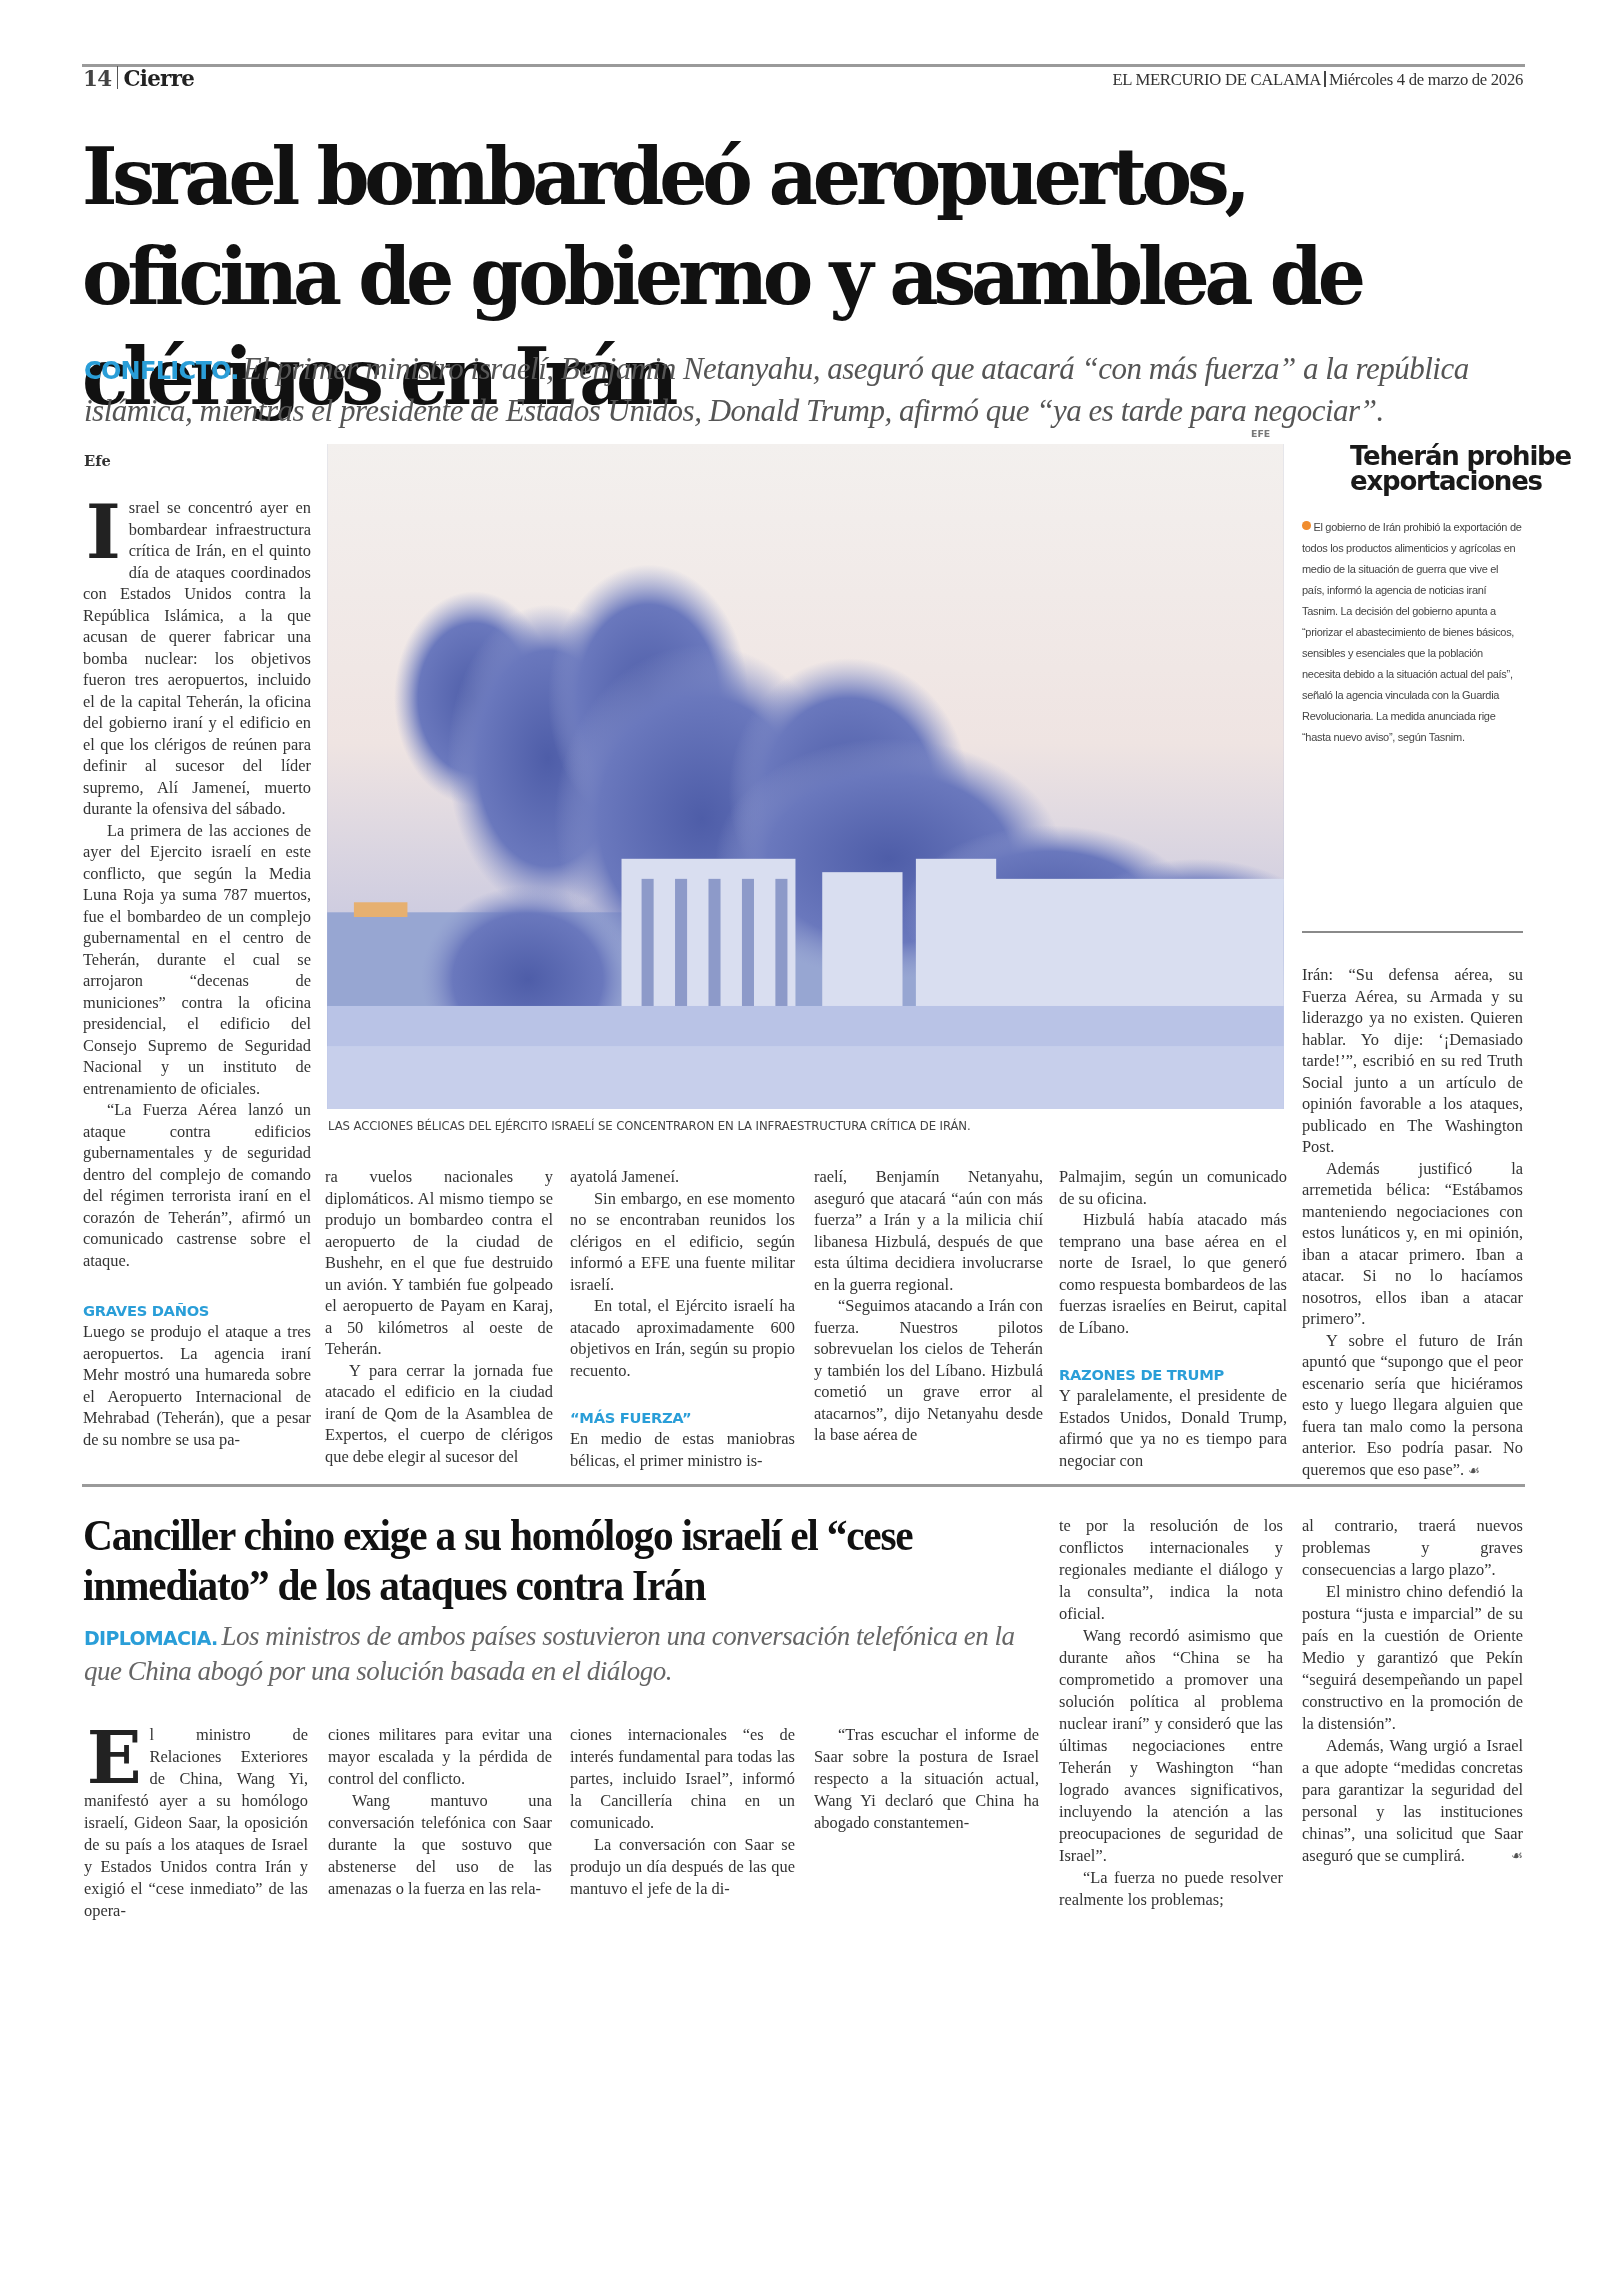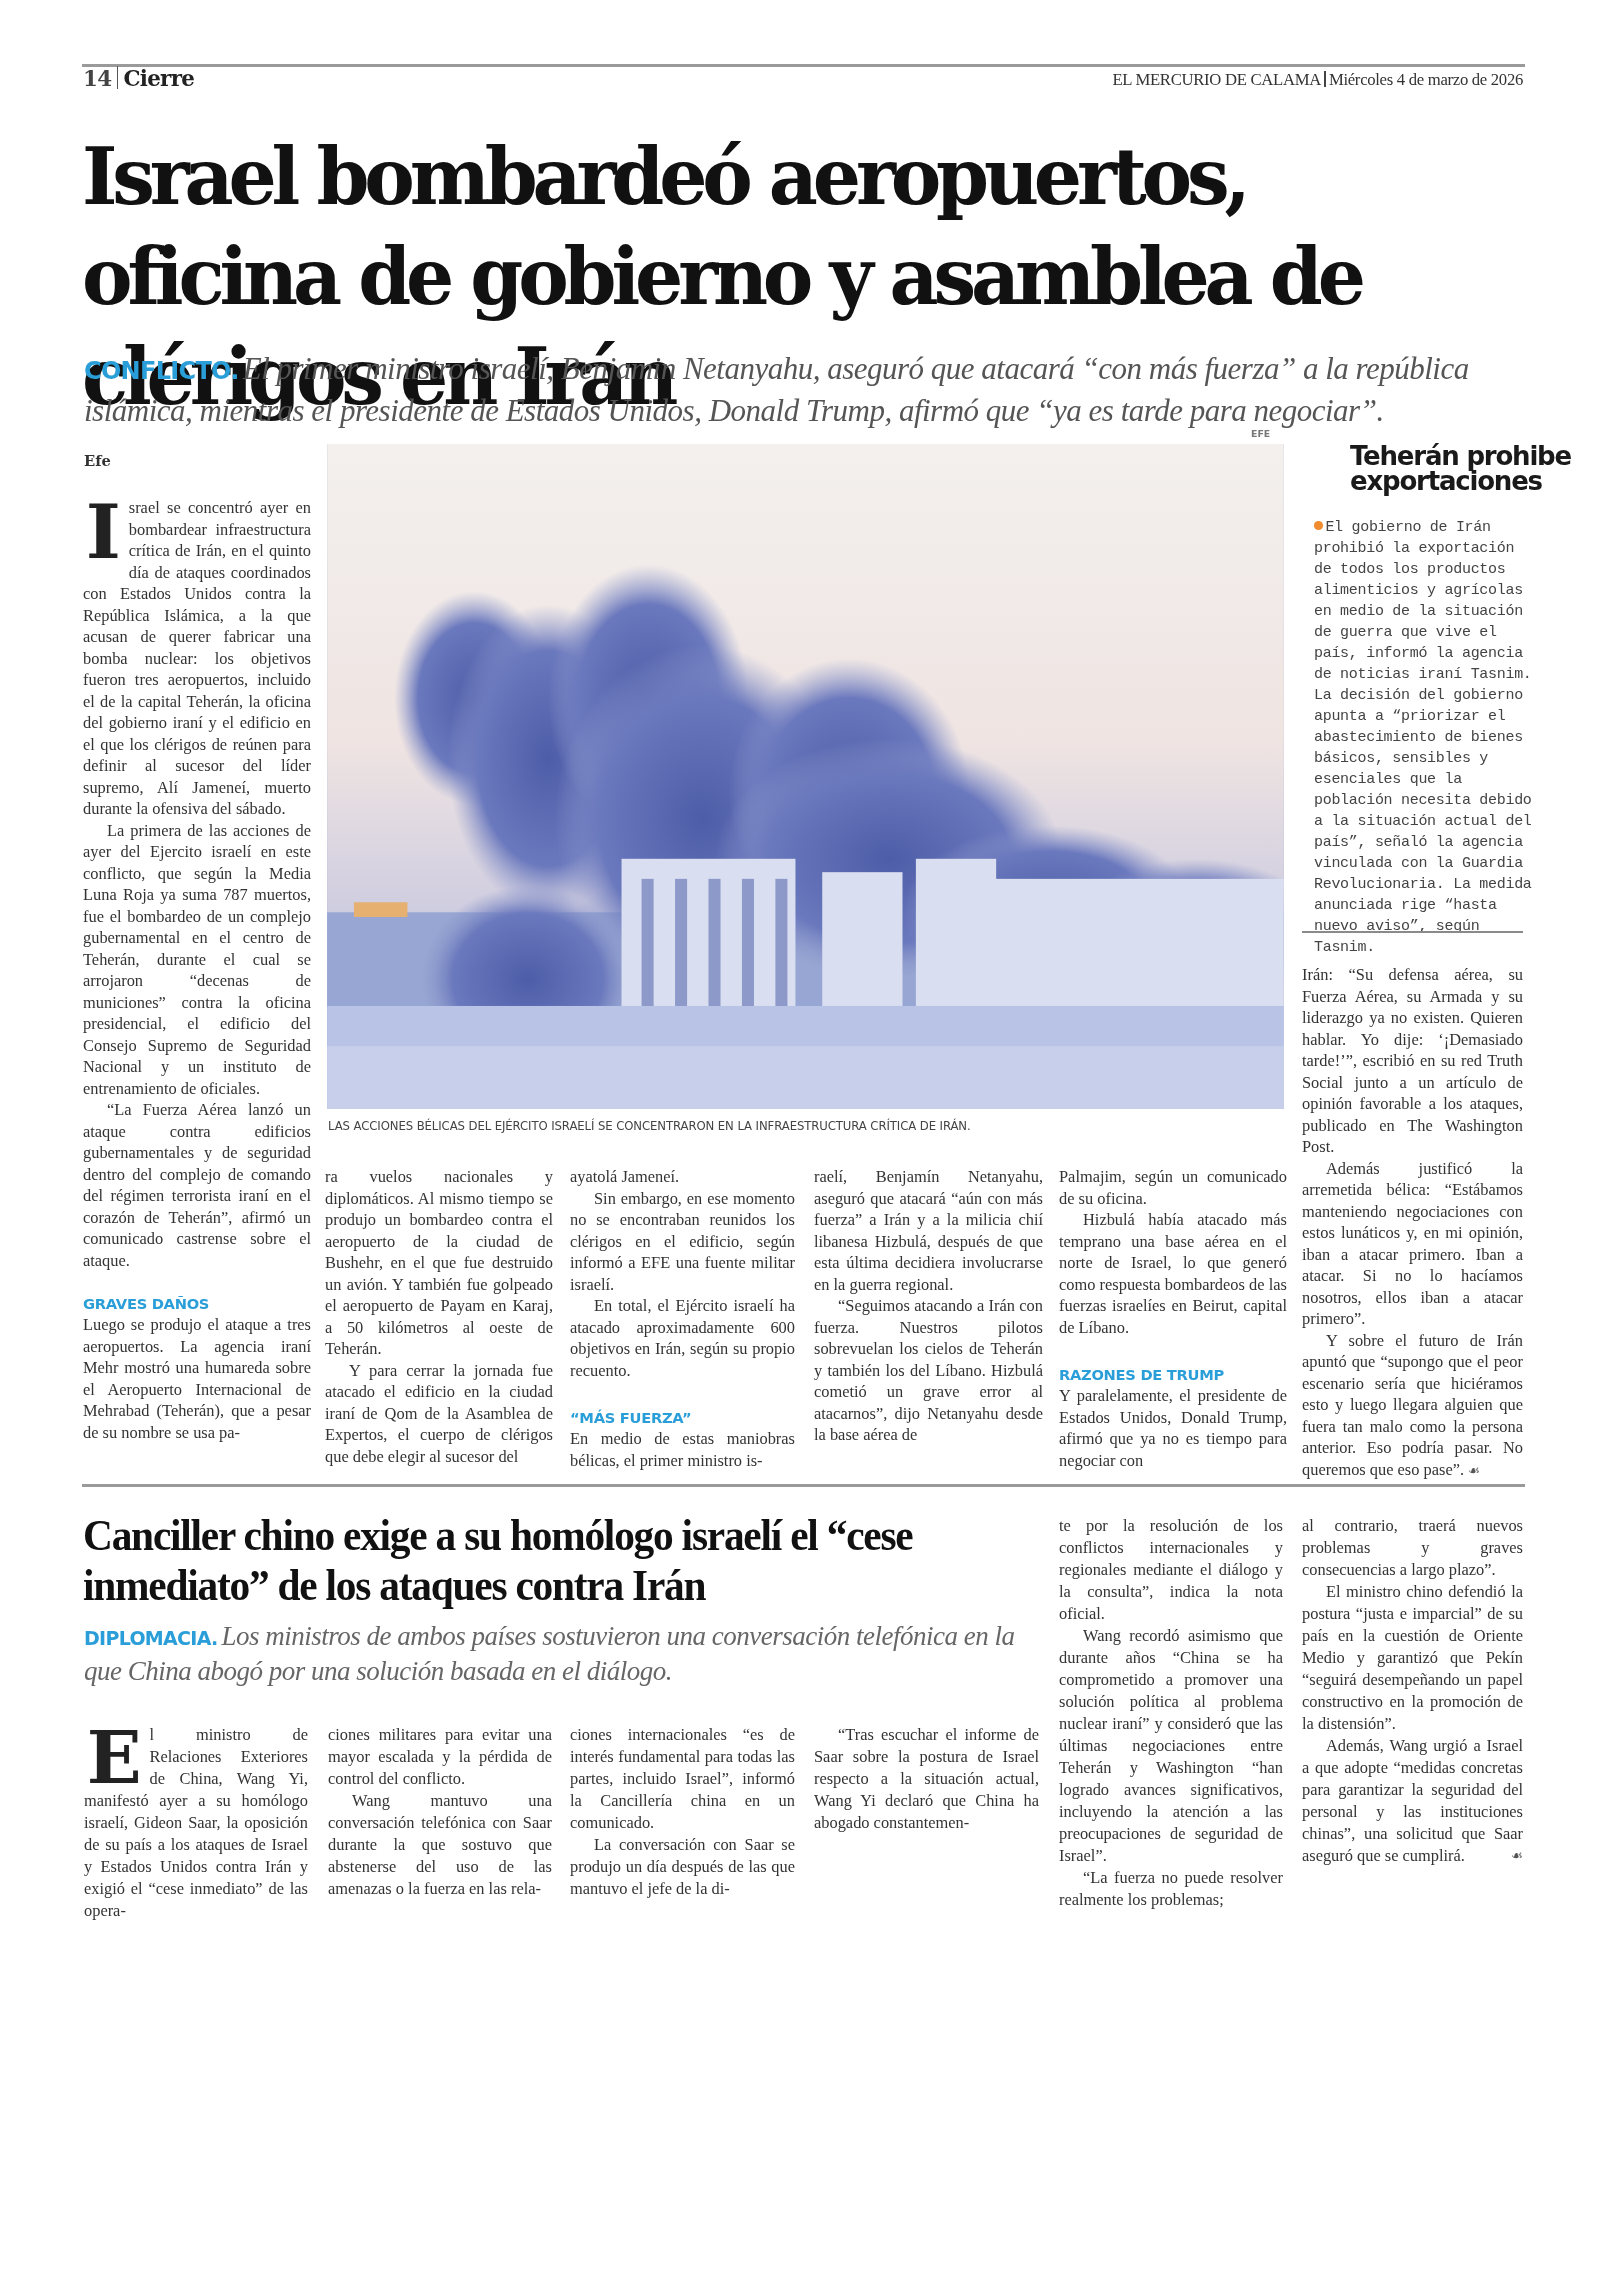--- a/index.html
+++ b/index.html
@@ -22,37 +22,37 @@
   .lede { left: 84px; top: 349px; width: 1446px; font-family: "Liberation Serif", serif; font-style: italic; font-size: 31px; line-height: 40px; color: #555; letter-spacing: -0.5px; }
   .kicker { font-family: "DejaVu Sans", sans-serif; font-style: normal; font-weight: bold; font-size: 24px; color: #2a9ed8; letter-spacing: -0.7px; margin-right: 4px; }
 
   
   .byline { left: 84px; top: 452px; font-family: "DejaVu Serif", serif; font-weight: bold; font-size: 14.7px; color: #333; }
   .col { font-family: "Liberation Serif", serif; font-size: 16.4px; line-height: 21.5px; color: #333; text-align: justify; hyphens: auto; }
   .col p { text-indent: 24px; }
   .col p.noind { text-indent: 0; }
   .col p.first { text-indent: 0; }
   .dropcap { float: left; font-family: "DejaVu Serif", serif; font-weight: bold; font-size: 75px; line-height: 62px; margin: 4px 8px 0 2.7px; color: #222; }
-  .subhead { font-family: "DejaVu Sans", sans-serif; font-weight: bold; font-size: 14.7px; color: #2a9ed8; letter-spacing: -0.3px; margin-top: 23px; line-height: 20px; text-indent: 0 !important; }
+  .subhead { font-family: "DejaVu Sans", sans-serif; font-weight: bold; font-size: 14.7px; color: #2a9ed8; letter-spacing: -0.3px; margin-top: 30px; line-height: 20px; text-indent: 0 !important; }
 
   .col-a { left: 83px; top: 497px; width: 228px; }
   .col-b { left: 325px; top: 1166px; width: 228px; }
   .col-c { left: 570px; top: 1166px; width: 225px; }
   .col-d { left: 814px; top: 1166px; width: 229px; }
   .col-e { left: 1059px; top: 1166px; width: 228px; }
   .col-f { left: 1302px; top: 964px; width: 221px; }
 
   
   .photo { left: 327px; top: 444px; width: 957px; height: 665px; overflow: hidden; background: #9fb0d8; }
   .photo-credit { left: 1251px; top: 428px; font-family: "DejaVu Sans", sans-serif; font-weight: bold; font-size: 9.4px; color: #777; }
   .caption { left: 328px; top: 1119px; width: 957px; font-family: "DejaVu Sans", sans-serif; font-size: 11.7px; color: #444; letter-spacing: -0.1px; text-transform: uppercase; white-space: nowrap; }
 
   
   .side-title { left: 1302px; top: 444px; width: 221px; font-family: "DejaVu Sans", sans-serif; font-weight: bold; font-size: 26px; line-height: 25.4px; color: #1a1a1a; letter-spacing: -1.2px; margin-left: 48px; }
-  .side-body { left: 1302px; top: 517px; width: 221px; font-family: Liberation Mono, monospace; font-size: 15px; line-height: 21px; color: #444; letter-spacing: -0.3px; margin-left: 12px; }
+  .side-body { left: 1302px; top: 517px; width: 221px; font-family: Liberation Sans, sans-serif; font-size: 11px; line-height: 21px; color: #444; letter-spacing: -0.3px; }
   .side-bullet { display: inline-block; width: 8.7px; height: 8.7px; border-radius: 50%; background: #f08c2e; margin-right: 2.7px; vertical-align: 1.3px; }
   .side-rule { left: 1302px; top: 931px; width: 221px; height: 2px; background: #8a8a8a; }
 
   .end-mark { font-family: "DejaVu Sans", sans-serif; font-size: 13.4px; color: #555; margin-left: 4px; }
 
   .mid-rule { left: 82px; top: 1484px; width: 1443px; height: 2.7px; background: #9a9a9a; }
 
   
   .headline2 { left: 83px; top: 1511px; width: 937px; font-family: "Liberation Serif", serif; font-weight: bold; font-size: 44px; line-height: 50px; color: #111; letter-spacing: -1.3px; transform: scaleX(0.94); transform-origin: left top; }
   .lede2 { left: 84px; top: 1620px; width: 937px; font-family: "Liberation Serif", serif; font-style: italic; font-size: 27px; line-height: 33px; color: #666; letter-spacing: -0.5px; }

